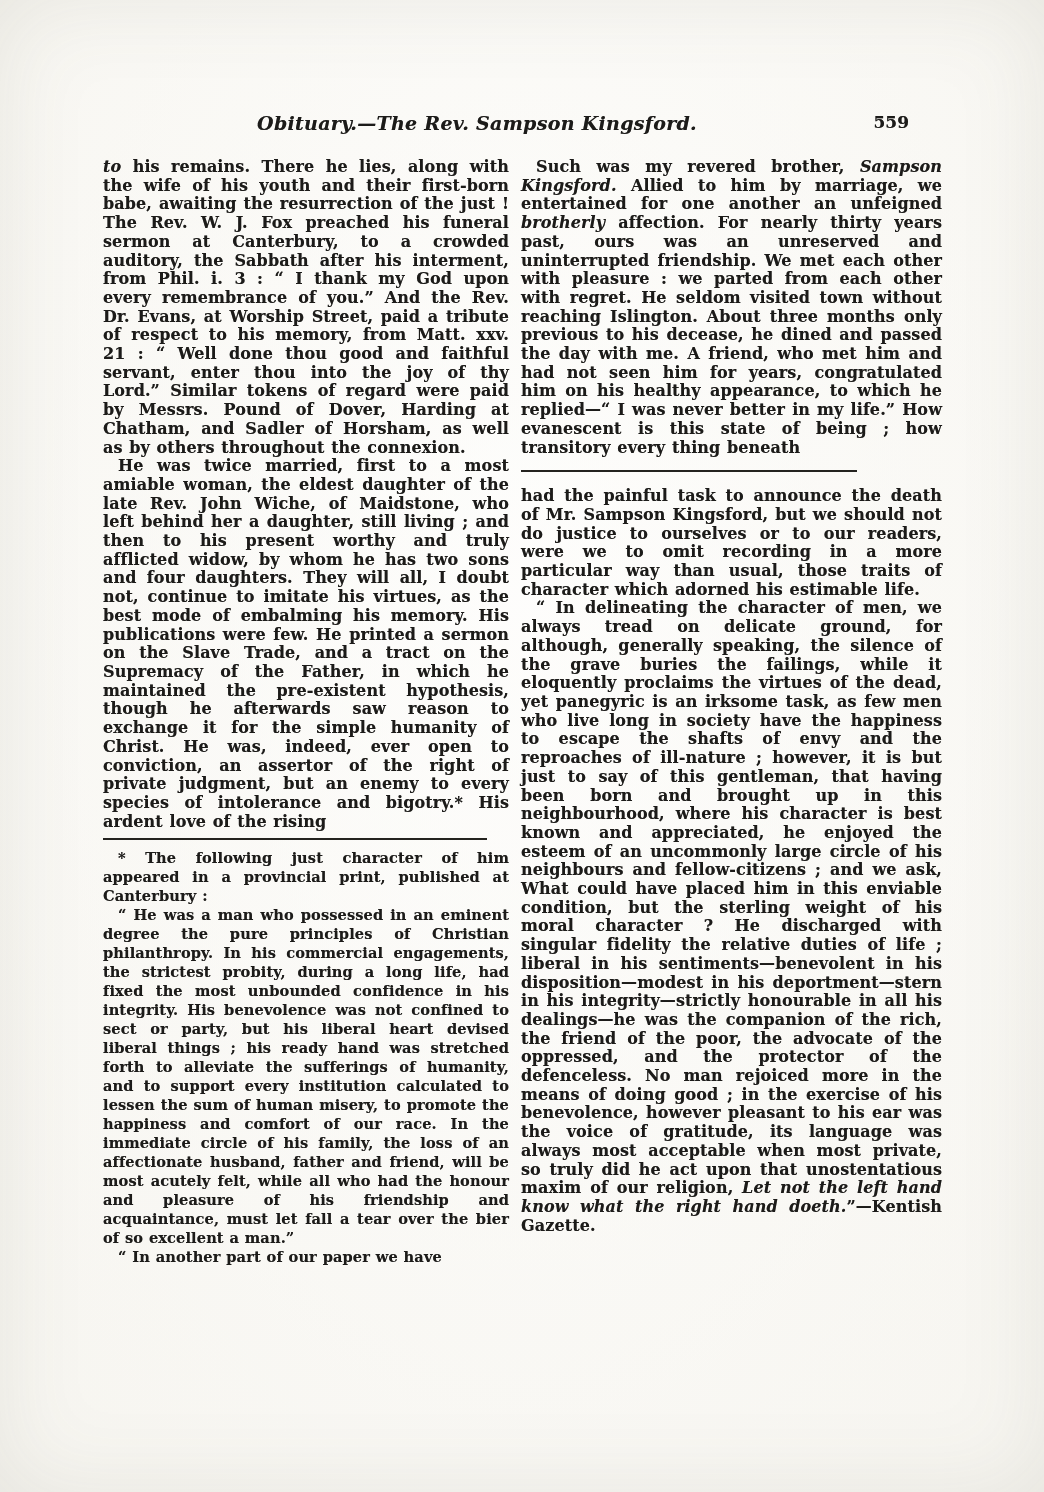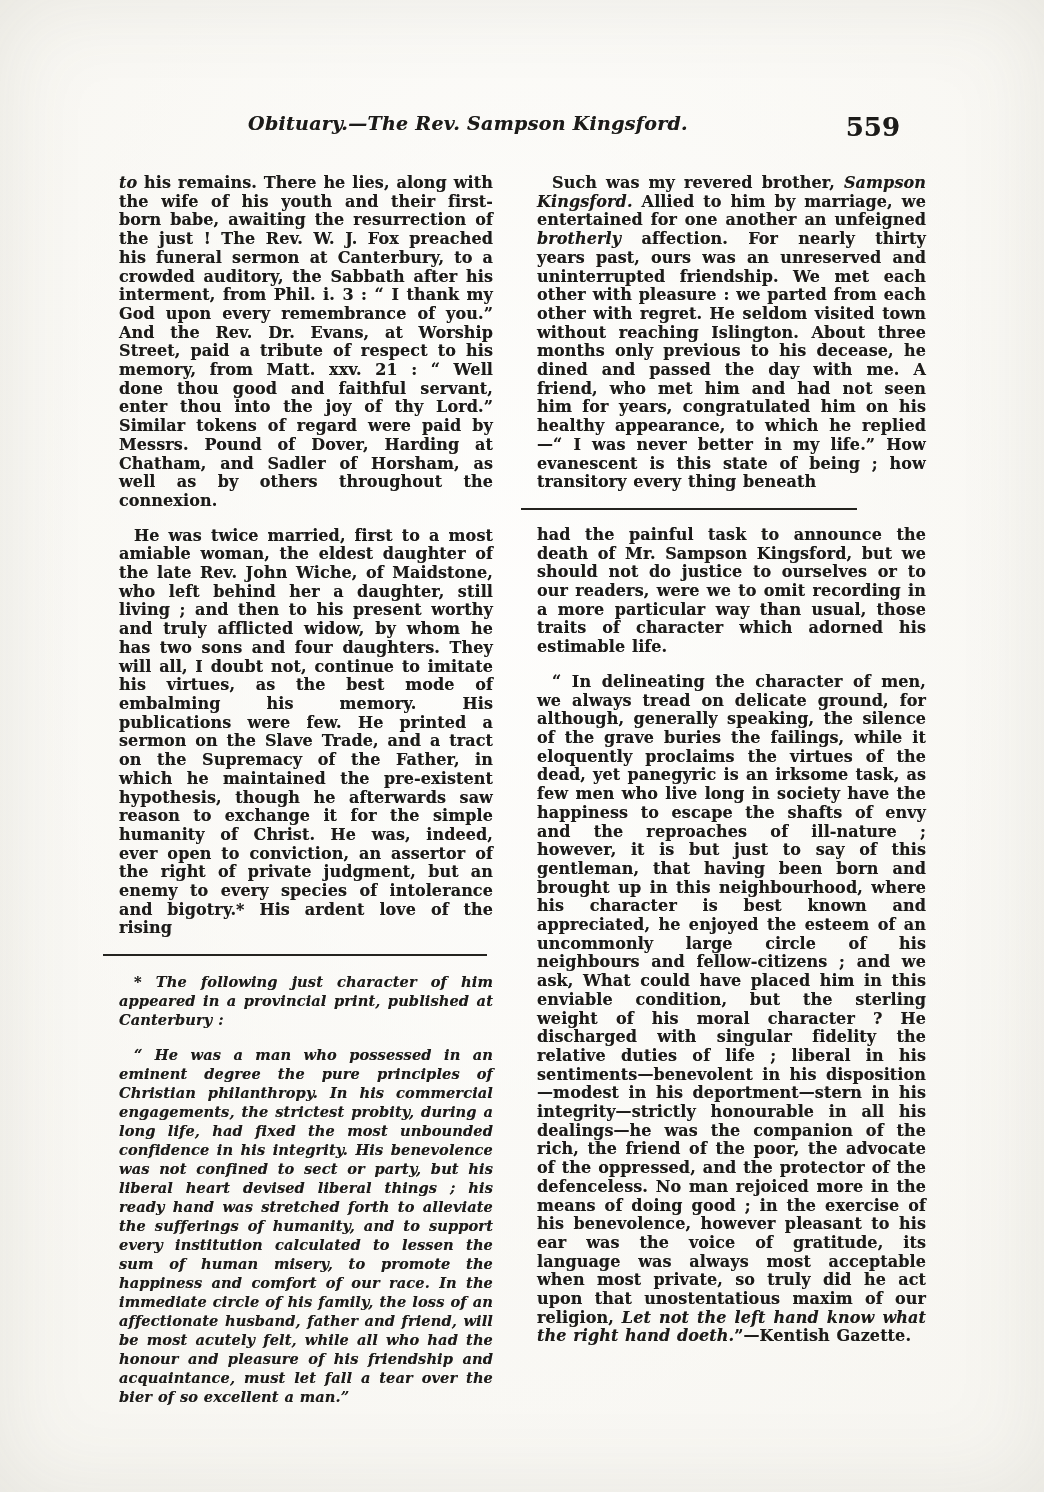--- a/index.html
+++ b/index.html
@@ -17,72 +17,71 @@
       radial-gradient(ellipse at 50% 40%, rgba(255,255,255,0.6) 0%, rgba(240,238,232,0.35) 85%),
       linear-gradient(180deg, #fcfbf7 0%, #fbfaf6 100%);
     box-shadow: inset 0 0 90px rgba(90,85,70,0.10);
     overflow: hidden;
     font-family: "DejaVu Serif", "Liberation Serif", serif;
     color: #1c1b19;
   }
   .page-header {
     position: absolute;
     top: 112px;
-    left: 104px;
+    left: 113px;
     width: 838px;
     height: 28px;
   }
   .running-title {
     position: absolute;
     left: 0;
     right: 110px;
     text-align: center;
     font-style: italic;
     font-weight: 700;
     font-size: 19px;
     letter-spacing: 0.3px;
     white-space: nowrap;
     text-shadow: 0 0 0.5px rgba(20,20,20,0.55);
   }
   .page-number {
     position: absolute;
     right: 42px;
     top: 0;
     font-weight: 700;
-    font-size: 26px;
+    font-size: 17px;
     text-shadow: 0 0 0.5px rgba(20,20,20,0.55);
   }
   .col {
     position: absolute;
     top: 158px;
     text-align: justify;
     font-size: 16px;
     line-height: 18.7px;
     font-weight: 700;
     letter-spacing: 0.1px;
     word-spacing: 1px;
     text-shadow: 0 0 0.5px rgba(25,25,25,0.5);
   }
   .col-left  { left: 103px; width: 406px; }
   .col-right { left: 521px; width: 421px; }
-  .col p { margin: 16px; }
+  .col p { margin: 0; }
   .col p.indent { text-indent: 15px; }
   .it { font-style: italic; }
   .bd { font-weight: 800; }
   .footnote-rule {
     border: none;
     border-top: 2px solid #24231f;
     width: 384px;
     margin: 7px 0 8px 0;
   }
   .footnote {
     font-size: 14.6px;
     line-height: 19px;
     word-spacing: 0.6px;
-    font-style: italic;
   }
   .section-rule {
     border: none;
     border-top: 2px solid #24231f;
     width: 336px;
     margin: 13px 0 15px 0;
   }
 </style>
 </head>
 <body>
@@ -96,20 +95,21 @@
 
   <div class="col col-left">
     <div class="main-text">
         <p><span class="it">to</span><span> his remains.  There he lies, along with the wife of his youth and their first-born babe, awaiting the resurrection of the just !  The Rev. W. J. Fox preached his funeral sermon at Canterbury, to a crowded auditory, the Sabbath after his interment, from Phil. i. 3 : “ I thank my God upon every remembrance of you.”  And the Rev. Dr. Evans, at Worship Street, paid a tribute of respect to his memory, from Matt. xxv. 21 : “ Well done thou good and faithful servant, enter thou into the joy of thy Lord.” Similar tokens of regard were paid by Messrs. Pound of Dover, Harding at Chatham, and Sadler of Horsham, as well as by others throughout the connexion.</span></p>
         <p class="indent"><span>He was twice married, first to a most amiable woman, the eldest daughter of the late Rev. John Wiche, of Maidstone, who left behind her a daughter, still living ; and then to his present worthy and truly afflicted widow, by whom he has two sons and four daughters.  They will all, I doubt not, continue to imitate his virtues, as the best mode of embalming his memory.  His publications were few.  He printed a sermon on the Slave Trade, and a tract on the Supremacy of the Father, in which he maintained the pre-existent hypothesis, though he afterwards saw reason to exchange it for the simple humanity of Christ.  He was, indeed, ever open to conviction, an assertor of the right of private judgment, but an enemy to every species of intolerance and bigotry.*  His ardent love of the rising</span></p>
       </div>
     <hr class="footnote-rule">
     <div class="footnote">
         <p class="indent"><span>* The following just character of him appeared in a provincial print, published at Canterbury :</span></p>
         <p class="indent"><span>“ He was a man who possessed in an eminent degree the pure principles of Christian philanthropy.  In his commercial engagements, the strictest probity, during a long life, had fixed the most unbounded confidence in his integrity. His benevolence was not confined to sect or party, but his liberal heart devised liberal things ;  his ready hand was stretched forth to alleviate the sufferings of humanity, and to support every institution calculated to lessen the sum of human misery, to promote the happiness and comfort of our race.  In the immediate circle of his family, the loss of an affectionate husband, father and friend, will be most acutely felt, while all who had the honour and pleasure of his friendship and acquaintance, must let fall a tear over the bier of so excellent a man.”</span></p>
+        <p class="indent"><span>“ In another part of our paper we have</span></p>
       </div>
   </div>
 
   <div class="col col-right">
     <div class="main-text">
         <p class="indent"><span>Such was my revered brother, </span><span class="it bd">Sampson Kingsford.</span><span>  Allied to him by marriage, we entertained for one another an unfeigned </span><span class="it">brotherly</span><span> affection.  For nearly thirty years past, ours was an unreserved and uninterrupted friendship.  We met each other with pleasure :  we parted from each other with regret.  He seldom visited town without reaching Islington. About three months only previous to his decease, he dined and passed the day with me.  A friend, who met him and had not seen him for years, congratulated him on his healthy appearance, to which he replied—“ I was never better in my life.”  How evanescent is this state of being ; how transitory every thing beneath</span></p>
       </div>
     <hr class="section-rule">
     <div class="main-text continuation">
         <p><span>had the painful task to announce the death of Mr. Sampson Kingsford, but we should not do justice to ourselves or to our readers, were we to omit recording in a more particular way than usual, those traits of character which adorned his estimable life.</span></p>

